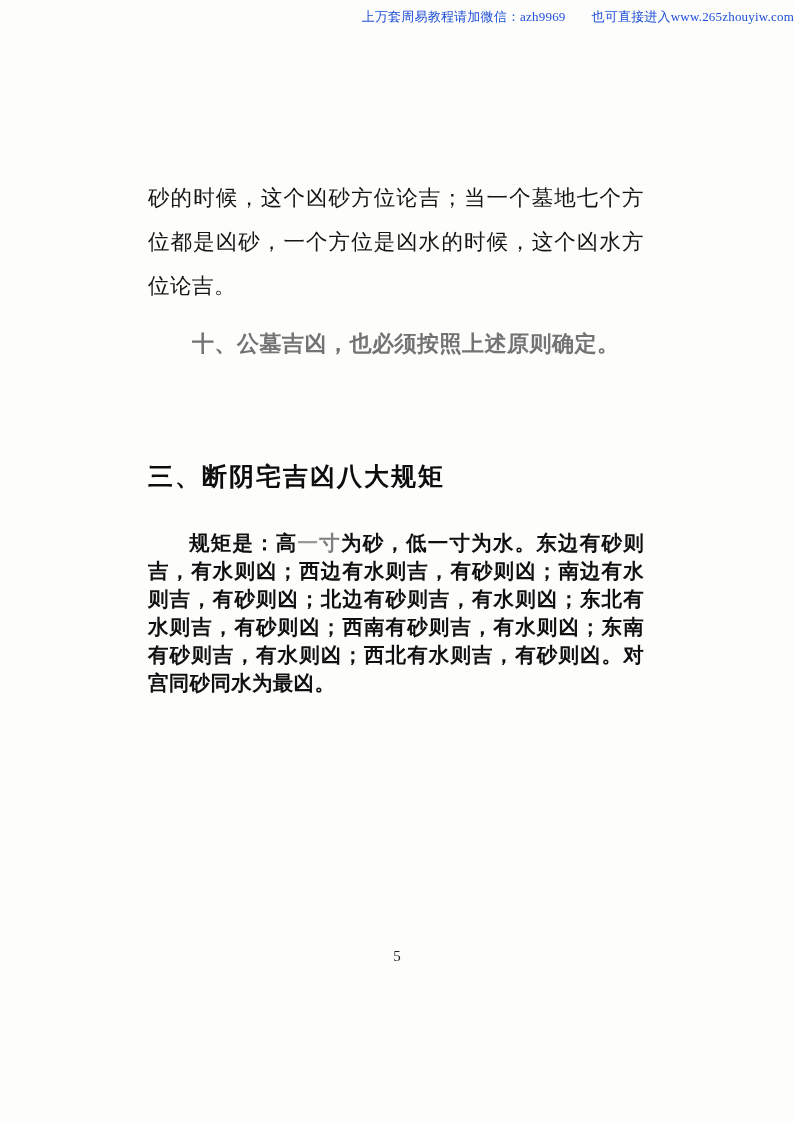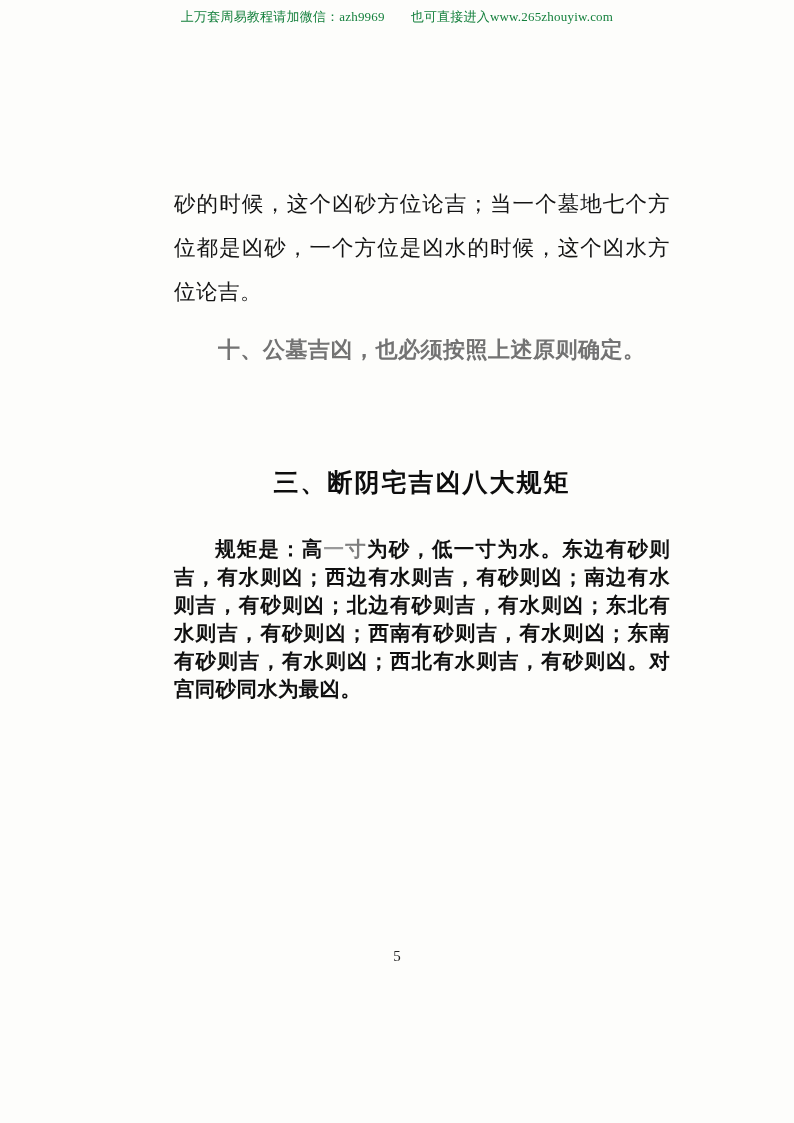--- a/index.html
+++ b/index.html
@@ -22,24 +22,24 @@
     height: 1123px;
     background: #fdfdfb;
   }
 
   
   .top-banner {
     position: absolute;
     top: 8px;
     left: 0;
     width: 794px;
-    text-align: center;
+    text-align: right;
     font-family: "Liberation Serif", serif;
     font-size: 13px;
-    color: #15803d;
+    color: #1d4ed8;
     letter-spacing: 0.2px;
     white-space: nowrap;
   }
   .top-banner .gap {
     display: inline-block;
     width: 26px;
   }
 
   
   .watermark {
@@ -51,23 +51,22 @@
     font-size: 27px;
     color: #e8291c;
     letter-spacing: 1px;
     text-shadow: 0 0 1px rgba(232,41,28,0.4);
   }
 
   
   .body-col {
     position: absolute;
     left: 148px;
-    top: 182px;
+    top: 176px;
     width: 496px;
-    margin-left: 26px;
   }
 
   .para {
     font-family: "DejaVu Serif", "Liberation Serif", serif;
     font-size: 21.5px;
     line-height: 44px;
     color: #141414;
     text-align: justify;
     letter-spacing: 0.5px;
     margin: 0;
@@ -86,21 +85,20 @@
 
   .spacer-1 { height: 16px; }
   .spacer-2 { height: 96px; }
   .spacer-3 { height: 36px; }
 
   .section-head {
     font-family: "DejaVu Sans", "Liberation Sans", sans-serif;
     font-weight: bold;
     font-size: 25px;
     color: #0d0d0d;
-    text-align: center;
     letter-spacing: 2px;
     margin: 0;
   }
 
   .para-bold {
     font-family: "DejaVu Sans", "Liberation Sans", sans-serif;
     font-size: 20.5px;
     font-weight: bold;
     line-height: 28px;
     color: #101010;

